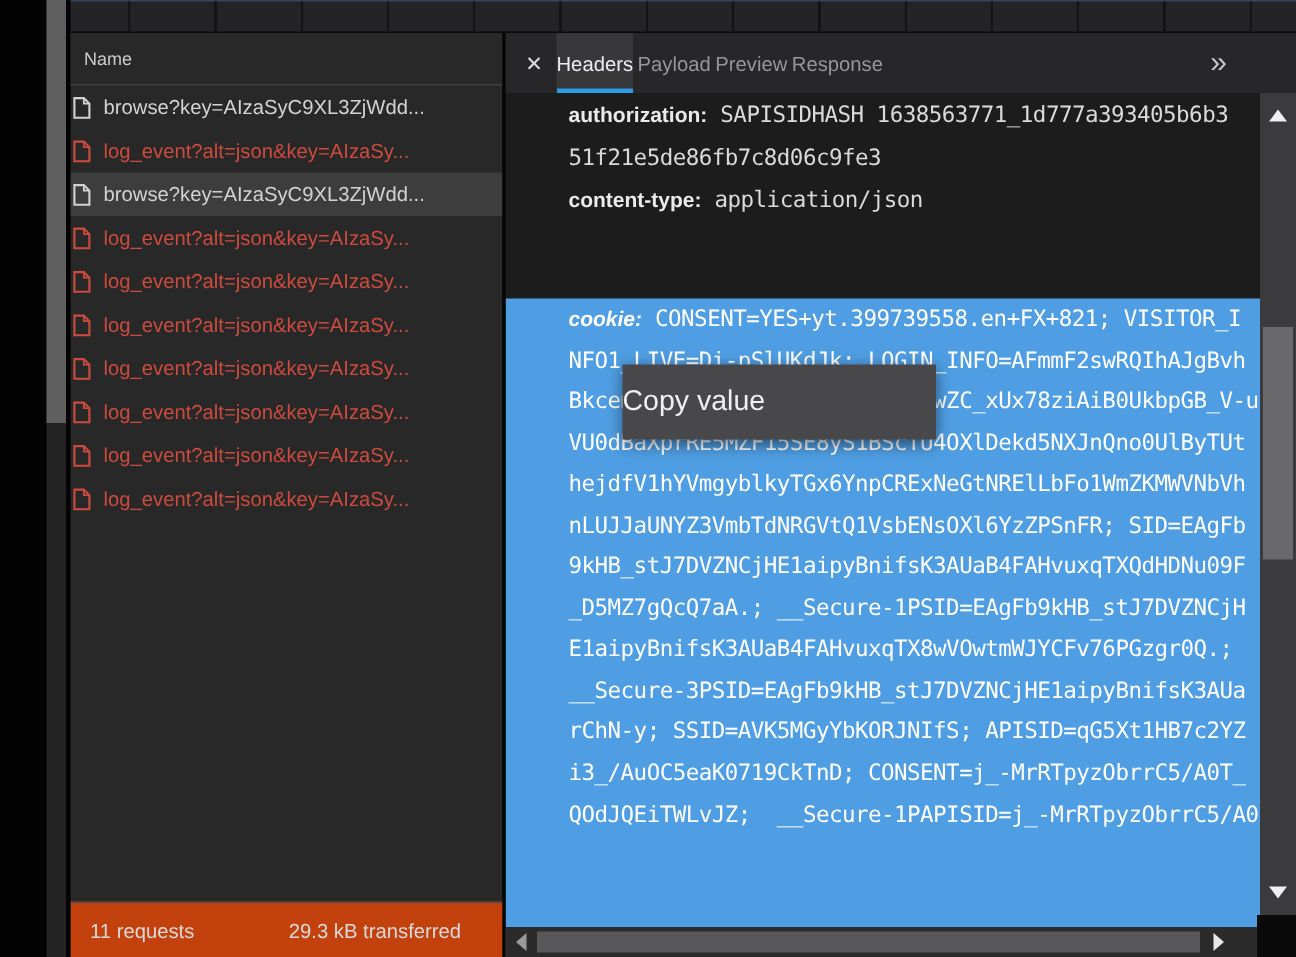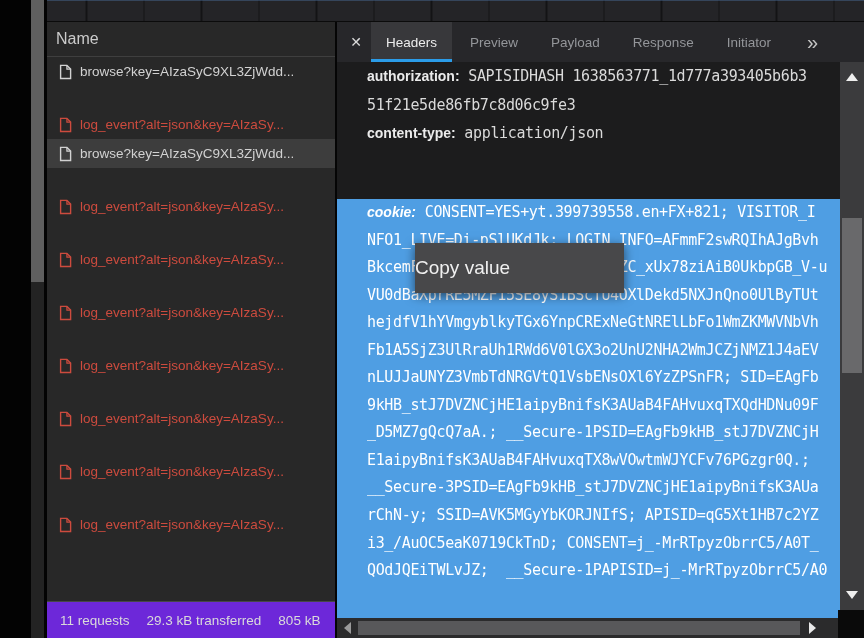--- a/index.html
+++ b/index.html
@@ -8,41 +8,41 @@
   
   .outer-scroll{position:absolute;left:31px;top:0;width:13px;height:638px;background:#232323;}
   .outer-thumb{position:absolute;left:0;top:0;width:13px;height:282px;background:#5f5f5f;}
   
   .overview{position:absolute;left:47px;top:0;width:817px;height:21px;background:#242427;
             border-bottom:1px solid #0b0b0b;box-shadow:inset 0 1px 0 rgba(80,120,170,.4);
             background-image:repeating-linear-gradient(to right,transparent 0px,transparent 56px,#131315 56px,#131315 57.5px);
             background-position:-17.5px 0;}
   
   .left-panel{position:absolute;left:47px;top:22px;width:288px;height:616px;background:#282828;overflow:hidden;}
-  .name-header{height:34px;line-height:34px;padding-left:9px;font-size:16px;color:#cbcbcb;
+  .name-header{height:34px;line-height:34px;padding-left:9px;font-size:12px;color:#cbcbcb;
                border-bottom:1px solid #3f3f3f;background:#282828;}
-  .req-row{height:29px;display:flex;align-items:center;padding-left:12px;font-size:13.5px;color:#d2d2d2;white-space:nowrap;overflow:hidden;}
-  .req-row.error{color:#cd4b3e;margin-top:24px;}
+  .req-row{height:29px;display:flex;align-items:center;padding-left:1px;font-size:13.5px;color:#d2d2d2;white-space:nowrap;overflow:hidden;}
+  .req-row.error{color:#cd4b3e;}
   .req-row.selected{background:#3d3d3d;}
   .req-icon{flex:0 0 13px;margin-right:8px;display:flex;align-items:center;}
-  .status-bar{position:absolute;left:0;bottom:0;width:288px;height:36px;background:#6d28d9;
+  .status-bar{position:absolute;left:0;bottom:0;width:288px;height:36px;background:#c2410c;
               border-top:1px solid #474747;display:flex;align-items:center;padding-left:13px;
-              color:#dadada;font-size:13.5px;white-space:nowrap;overflow:hidden;}
+              color:#dadada;font-size:13.5px;white-space:nowrap;overflow:hidden;gap:46px;}
   .status-bar span{margin-right:17px;flex:0 0 auto;}
   .split{position:absolute;left:335px;top:22px;width:2px;height:616px;background:#050505;}
   
   .right-panel{position:absolute;left:337px;top:22px;width:527px;height:616px;background:#1c1c1d;overflow:hidden;}
   .tab-bar{position:absolute;top:0;left:0;width:527px;height:40px;background:#27272a;display:flex;align-items:stretch;}
   .close-btn{width:30px;margin-left:4px;color:#dcdcdc;font-size:14px;display:flex;align-items:center;justify-content:center;}
-  .tab{padding:0 15px;display:flex;align-items:center;font-size:13.5px;color:#94969a;margin-right:3px;}
+  .tab{padding:0 0;display:flex;align-items:center;font-size:13.5px;color:#94969a;margin-right:3px;}
   .tab.active{background:#38383b;color:#ececec;box-shadow:inset 0 -3px 0 #2b9ce8;}
   .overflow-btn{margin-left:auto;margin-right:46px;display:flex;align-items:center;color:#c6c6c6;font-size:20px;}
   .content{position:absolute;top:40px;left:0;width:503px;height:578px;overflow:hidden;}
   .hdr-line{height:28.5px;line-height:28.5px;padding-left:30px;white-space:pre;
-            font-family:"DejaVu Sans Mono",monospace;font-size:15px;letter-spacing:-0.35px;color:#dadada;}
+            font-family:"DejaVu Sans Mono",monospace;font-size:15px;letter-spacing:-0.35px;color:#dadada;margin-left:12px;}
   .hdr-name{font-family:"Liberation Sans",sans-serif;font-weight:bold;font-size:14px;letter-spacing:0;color:#ebebeb;}
   .cookie-block{position:absolute;top:137px;left:0;width:503px;height:441px;background:#4f9ee3;overflow:hidden;}
   .cookie-block .hdr-line{height:27.56px;line-height:27.56px;color:#ffffff;}
   .cookie-block .hdr-name{color:#ffffff;font-style:italic;}
   
   .vscroll{position:absolute;right:0;top:40px;width:24px;height:548px;background:#3b3b3d;}
   .vthumb{position:absolute;left:2px;width:20px;top:156px;height:155px;background:#69696b;}
   .arr{width:0;height:0;position:absolute;}
   .arr-up{left:6px;top:11px;border-left:6px solid transparent;border-right:6px solid transparent;border-bottom:8px solid #efefef;}
   .arr-down{left:6px;bottom:11px;border-left:6px solid transparent;border-right:6px solid transparent;border-top:8px solid #efefef;}
@@ -169,41 +169,39 @@
     </div>
   </div>
 
   <div class="split"></div>
 
   <div class="right-panel">
     <div class="tab-bar">
       <div class="close-btn">✕</div>
       <div id="tab-container" style="display:flex;align-items:stretch;">
           <div class="tab active">Headers</div>
+          <div class="tab">Payload</div>
           <div class="tab">Preview</div>
-          <div class="tab">Payload</div>
           <div class="tab">Response</div>
-          <div class="tab">Initiator</div>
         </div>
       <div class="overflow-btn">»</div>
     </div>
 
     <div class="content">
       <div id="header-lines">
           <div class="hdr-line"><span class="hdr-name">authorization:</span> <span>SAPISIDHASH 1638563771_1d777a393405b6b3</span></div>
           <div class="hdr-line"><span>51f21e5de86fb7c8d06c9fe3</span></div>
           <div class="hdr-line"><span class="hdr-name">content-type:</span> <span>application/json</span></div>
         </div>
       <div class="cookie-block" id="cookie-block">
           <div class="hdr-line"><span class="hdr-name">cookie:</span> <span>CONSENT=YES+yt.399739558.en+FX+821; VISITOR_I</span></div>
           <div class="hdr-line"><span>NFO1_LIVE=Di-pSlUKdJk; LOGIN_INFO=AFmmF2swRQIhAJgBvh</span></div>
           <div class="hdr-line"><span>BkcemFZQ9NeQlVZR4Khr_fiUFFZ0wZC_xUx78ziAiB0UkbpGB_V-u</span></div>
           <div class="hdr-line"><span>VU0dBaXprRE5MZF15SE8yS1BScTU4OXlDekd5NXJnQno0UlByTUt</span></div>
           <div class="hdr-line"><span>hejdfV1hYVmgyblkyTGx6YnpCRExNeGtNRElLbFo1WmZKMWVNbVh</span></div>
-          <div class="hdr-line"><span>Fb1A5SjZ3UlRraUh1RWd6V0lGX3o2UnU2NHA2WmJCZjNMZ1J4aEV</span></div>
           <div class="hdr-line"><span>nLUJJaUNYZ3VmbTdNRGVtQ1VsbENsOXl6YzZPSnFR; SID=EAgFb</span></div>
           <div class="hdr-line"><span>9kHB_stJ7DVZNCjHE1aipyBnifsK3AUaB4FAHvuxqTXQdHDNu09F</span></div>
           <div class="hdr-line"><span>_D5MZ7gQcQ7aA.; __Secure-1PSID=EAgFb9kHB_stJ7DVZNCjH</span></div>
           <div class="hdr-line"><span>E1aipyBnifsK3AUaB4FAHvuxqTX8wVOwtmWJYCFv76PGzgr0Q.;</span></div>
           <div class="hdr-line"><span>__Secure-3PSID=EAgFb9kHB_stJ7DVZNCjHE1aipyBnifsK3AUa</span></div>
           <div class="hdr-line"><span>rChN-y; SSID=AVK5MGyYbKORJNIfS; APISID=qG5Xt1HB7c2YZ</span></div>
           <div class="hdr-line"><span>i3_/AuOC5eaK0719CkTnD; CONSENT=j_-MrRTpyzObrrC5/A0T_</span></div>
           <div class="hdr-line"><span>QOdJQEiTWLvJZ;  __Secure-1PAPISID=j_-MrRTpyzObrrC5/A0</span></div>
         </div>
     </div>

